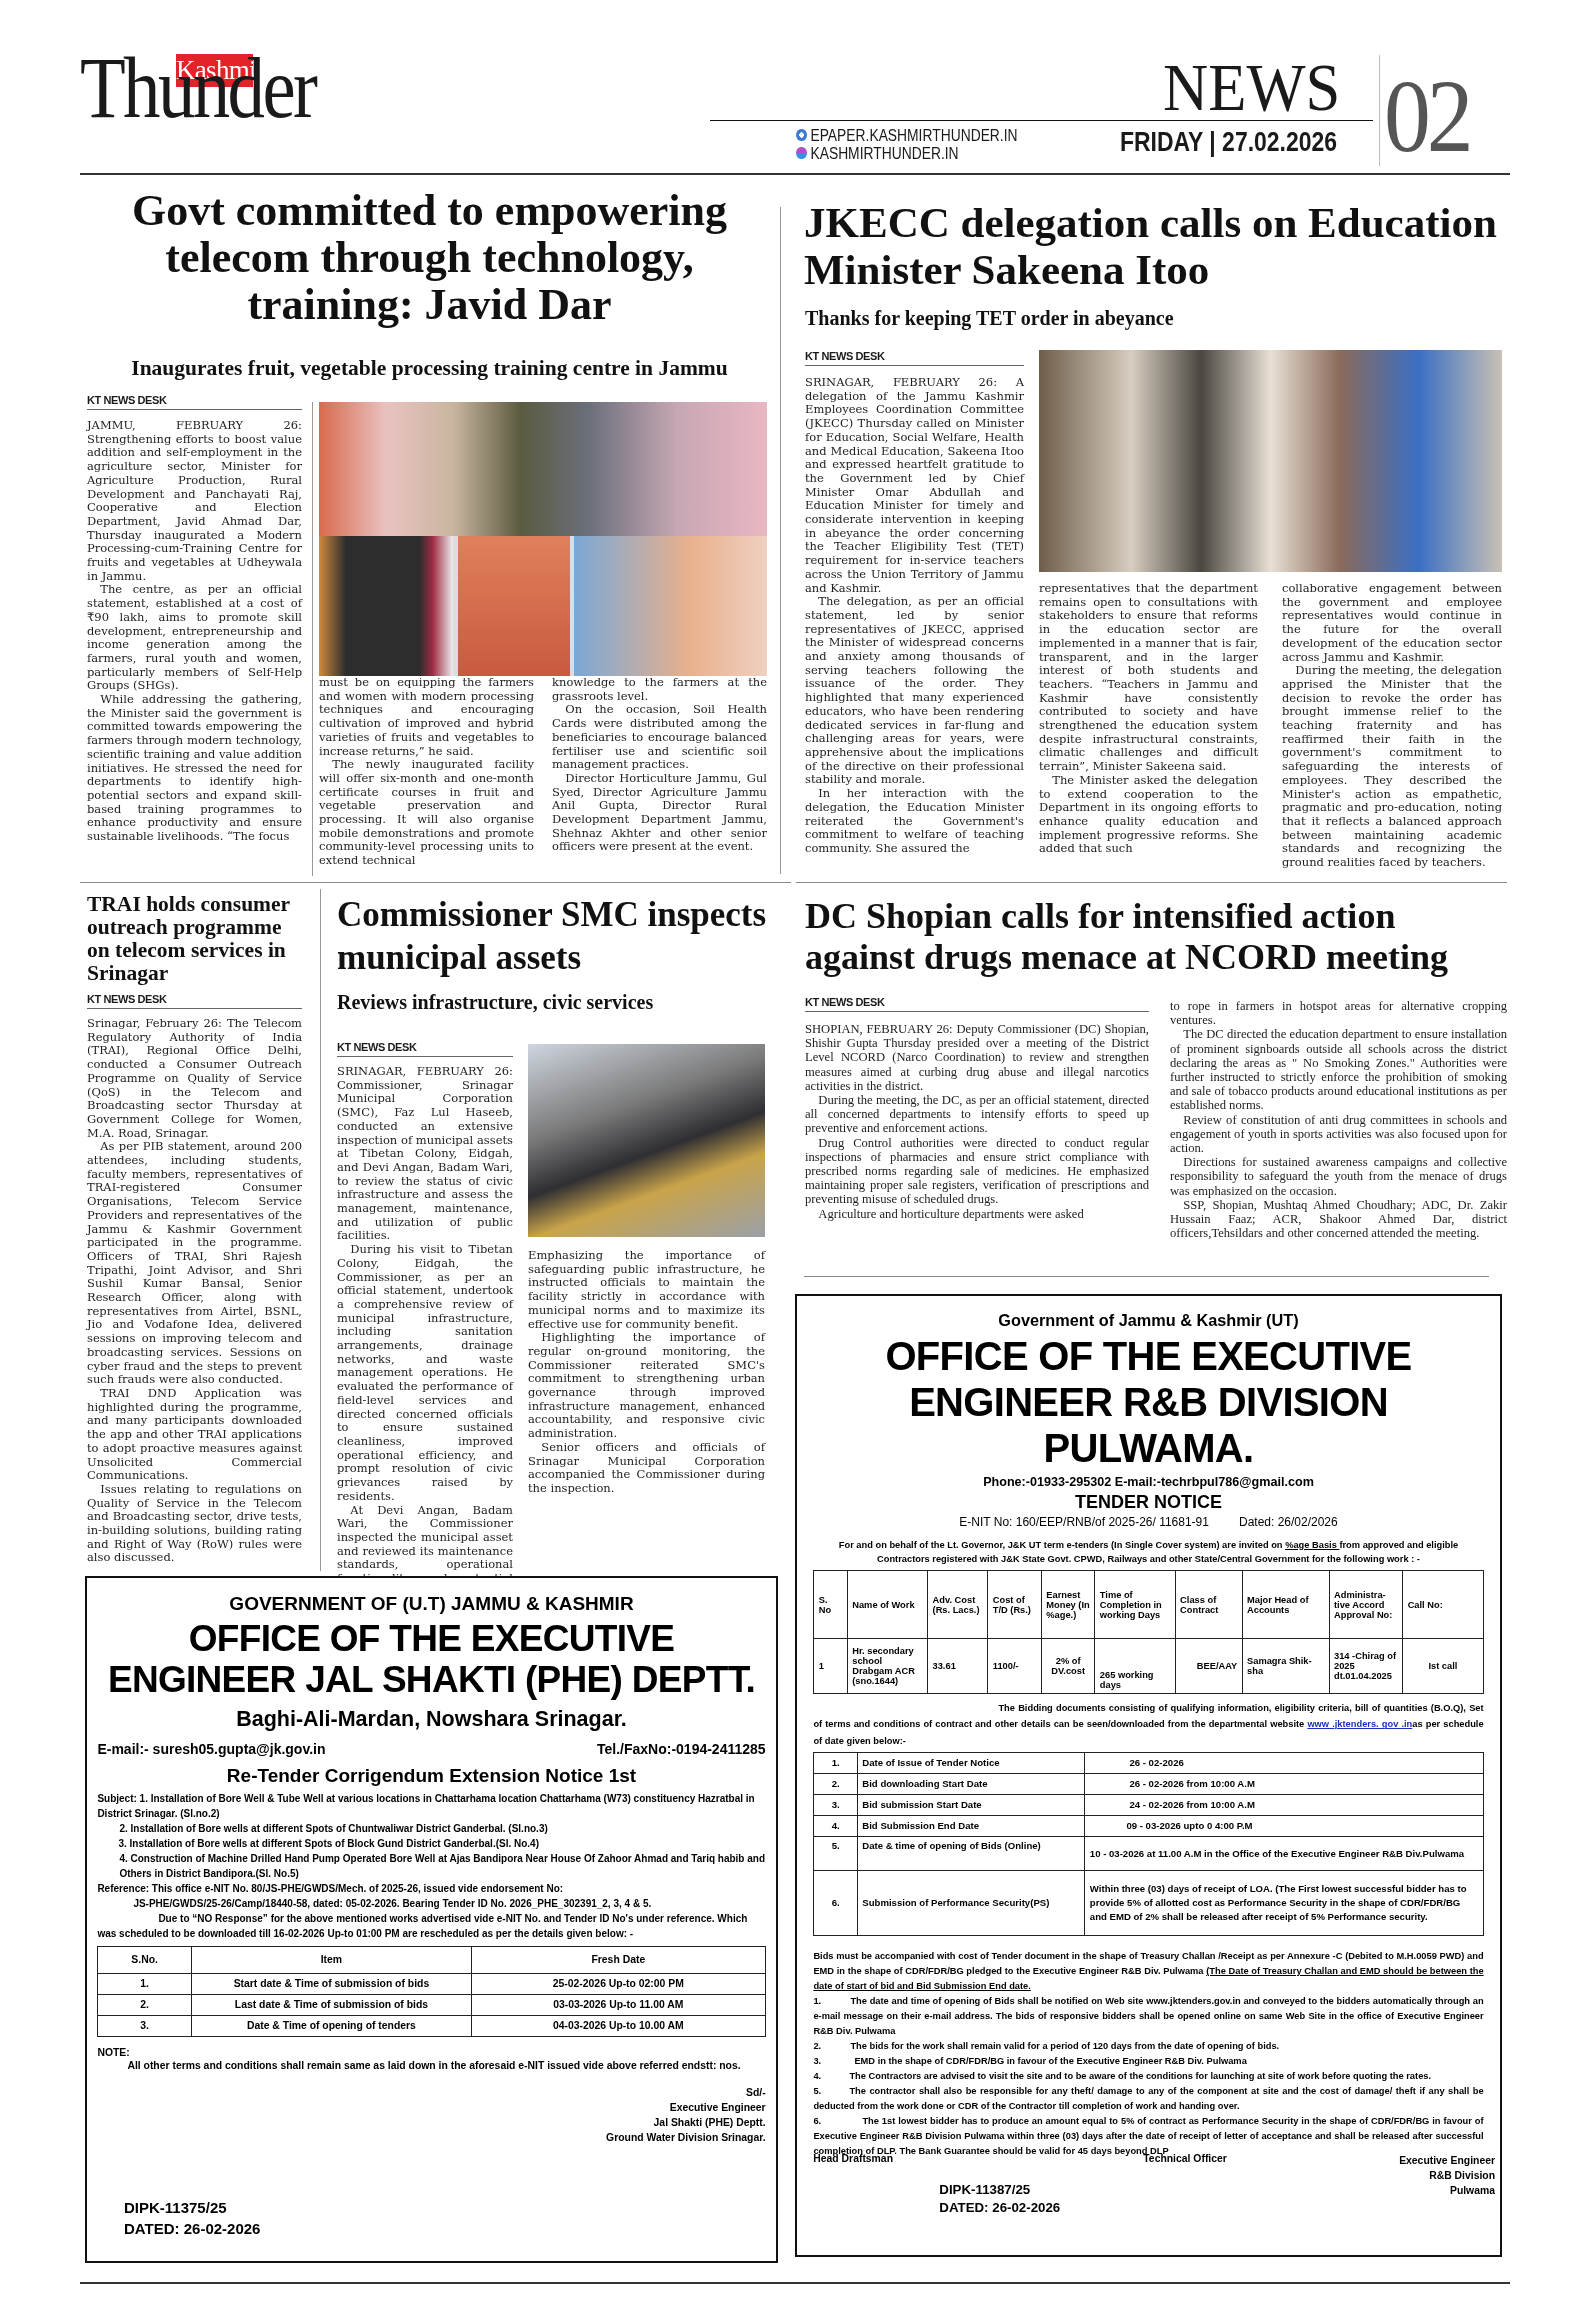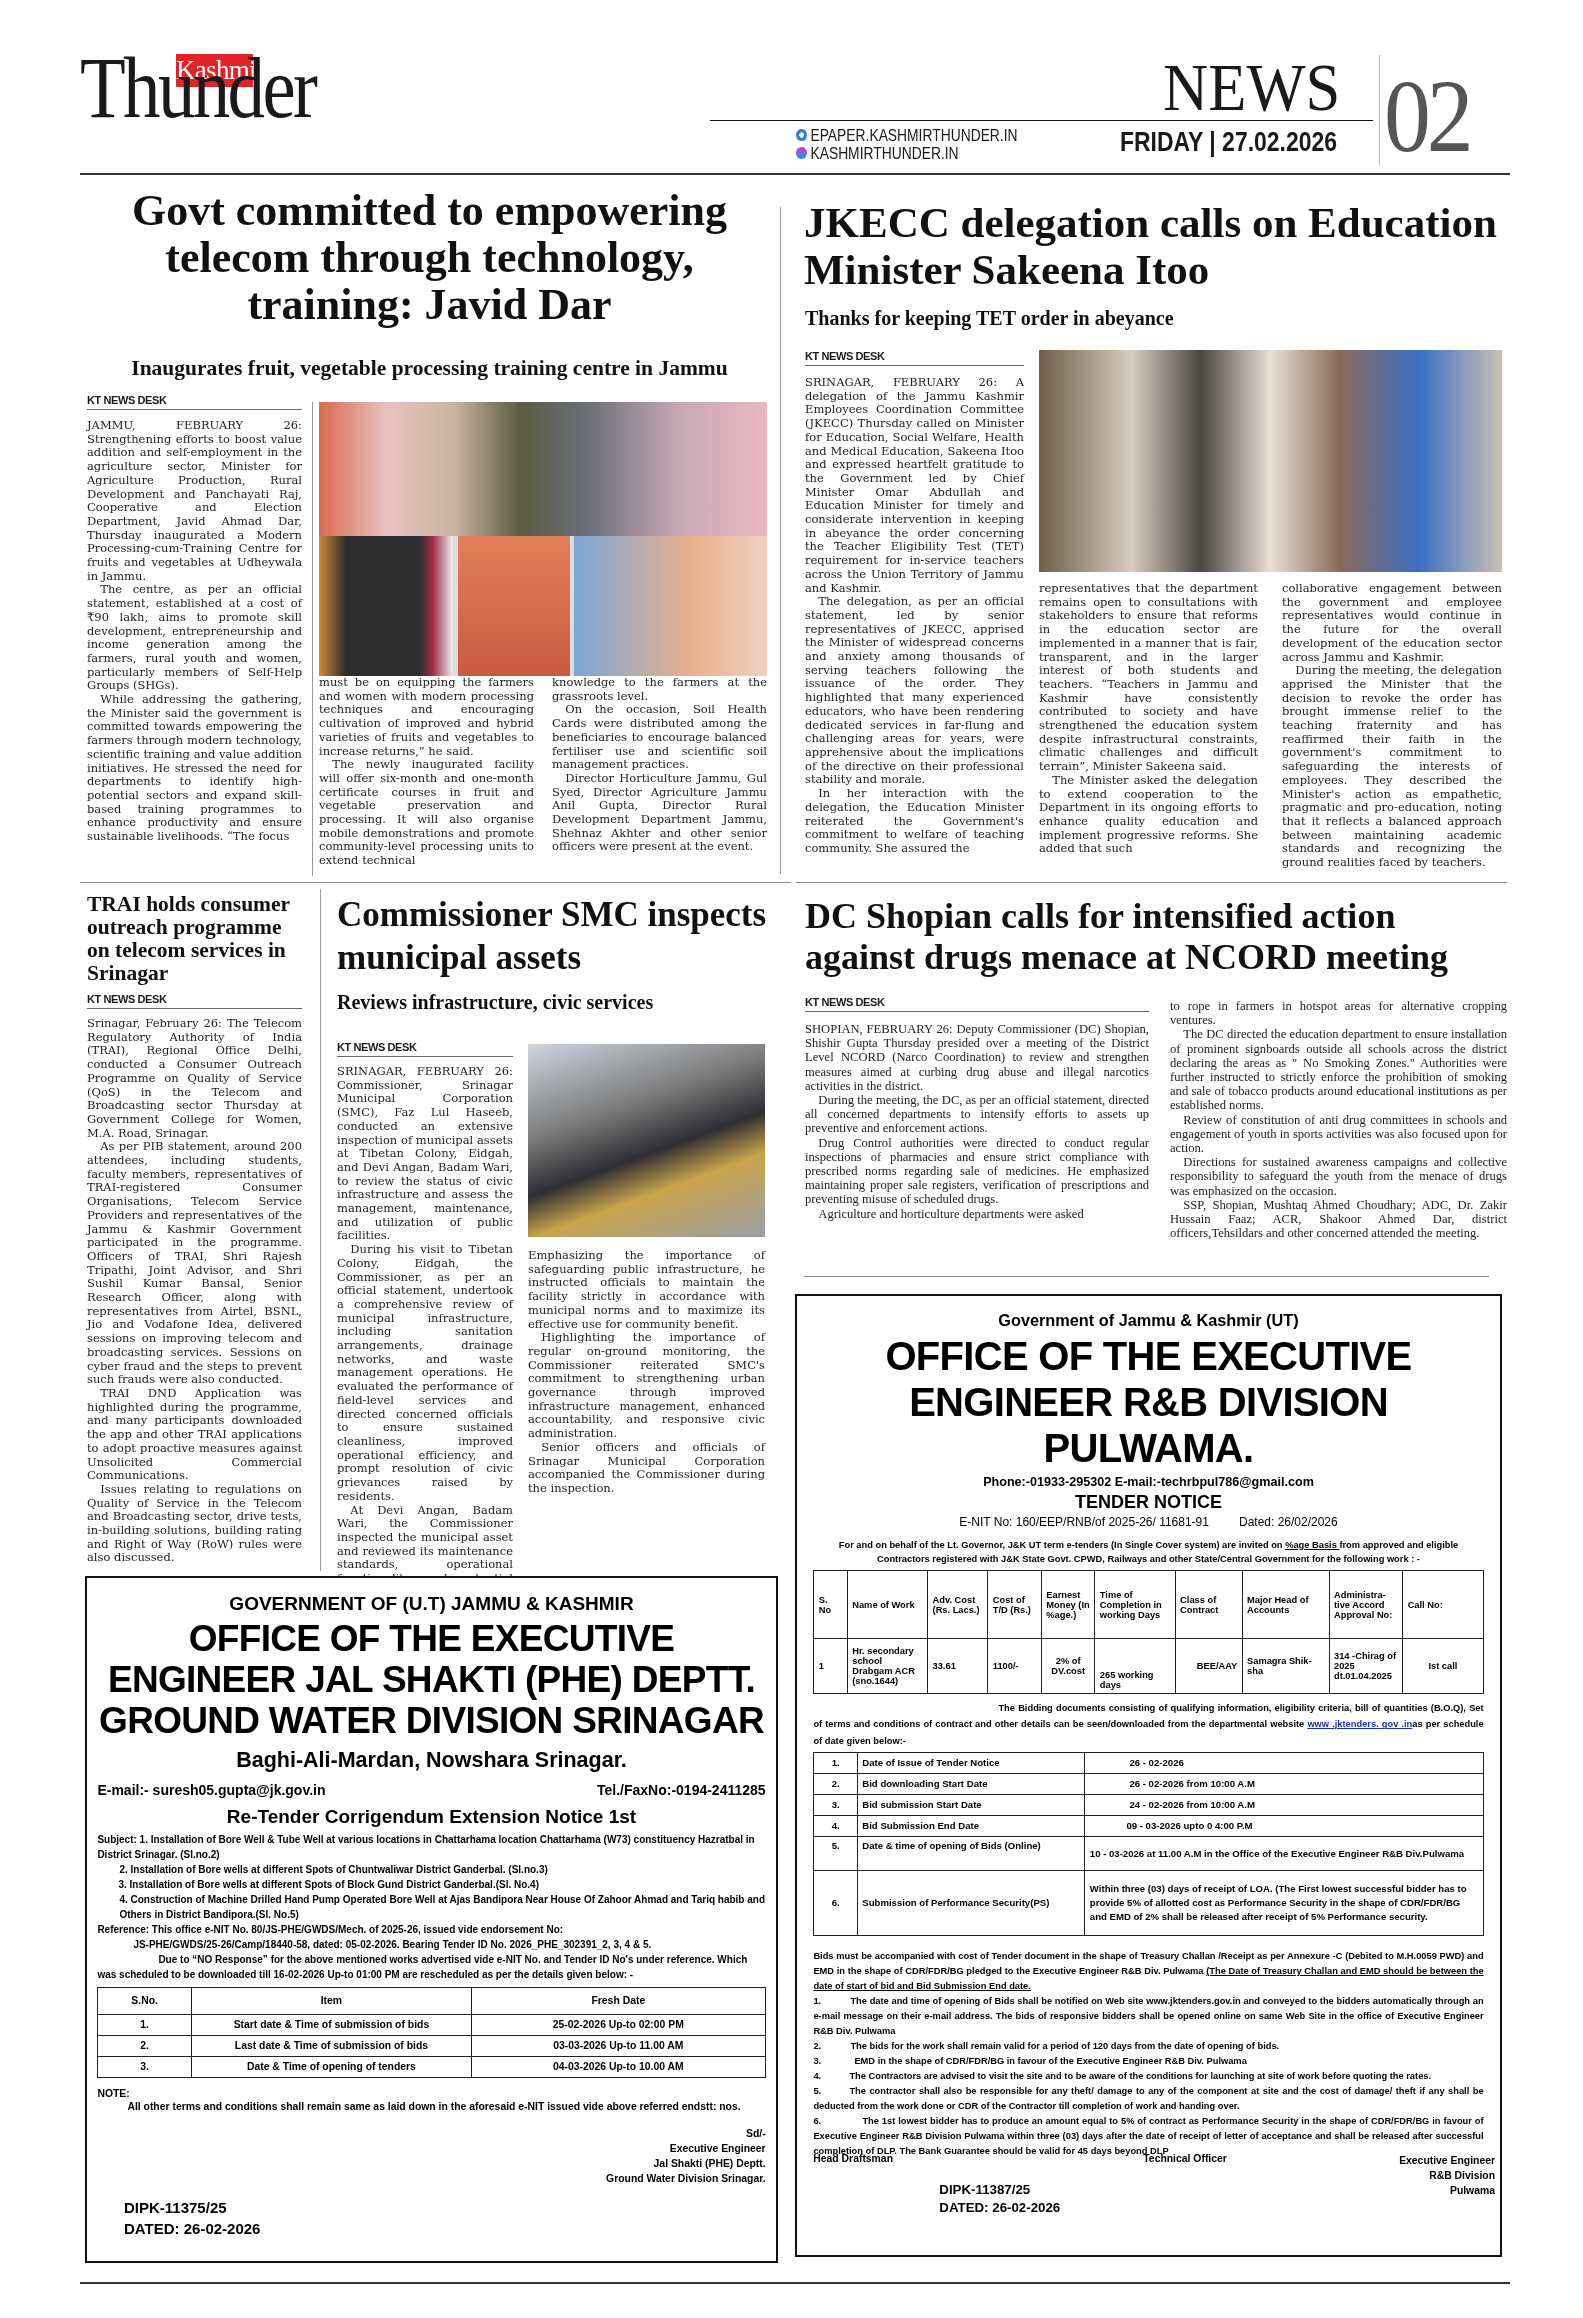--- a/index.html
+++ b/index.html
@@ -127,39 +127,38 @@
 <div class="abs body" style="left:528px;top:1249px;width:237px">
   <p>Emphasizing the importance of safeguarding public infrastructure, he instructed officials to maintain the facility strictly in accordance with municipal norms and to maximize its effective use for community benefit.</p>
     <p>Highlighting the importance of regular on-ground monitoring, the Commissioner reiterated SMC's commitment to strengthening urban governance through improved infrastructure management, enhanced accountability, and responsive civic administration.</p>
     <p>Senior officers and officials of Srinagar Municipal Corporation accompanied the Commissioner during the inspection.</p>
 </div>
 
 <div class="abs hl" style="left:805px;top:896px;width:704px;font-size:36px;line-height:41px">DC Shopian calls for intensified action against drugs menace at NCORD meeting</div>
 <div class="abs desk" style="left:805px;top:996px;width:344px">KT NEWS DESK</div>
 <div class="abs body cnd" style="left:805px;top:1022px;width:344px">
   <p>SHOPIAN, FEBRUARY 26: Deputy Commissioner (DC) Shopian, Shishir Gupta Thursday presided over a meeting of the District Level NCORD (Narco Coordination) to review and strengthen measures aimed at curbing drug abuse and illegal narcotics activities in the district.</p>
-    <p>During the meeting, the DC, as per an official statement, directed all concerned departments to intensify efforts to assets up preventive and enforcement actions.</p>
+    <p>During the meeting, the DC, as per an official statement, directed all concerned departments to intensify efforts to speed up preventive and enforcement actions.</p>
     <p>Drug Control authorities were directed to conduct regular inspections of pharmacies and ensure strict compliance with prescribed norms regarding sale of medicines. He emphasized maintaining proper sale registers, verification of prescriptions and preventing misuse of scheduled drugs.</p>
     <p>Agriculture and horticulture departments were asked</p>
 </div>
 <div class="abs body cnd" style="left:1170px;top:999px;width:337px">
   <p>to rope in farmers in hotspot areas for alternative cropping ventures.</p>
     <p>The DC directed the education department to ensure installation of prominent signboards outside all schools across the district declaring the areas as " No Smoking Zones." Authorities were further instructed to strictly enforce the prohibition of smoking and sale of tobacco products around educational institutions as per established norms.</p>
     <p>Review of constitution of anti drug committees in schools and engagement of youth in sports activities was also focused upon for action.</p>
     <p>Directions for sustained awareness campaigns and collective responsibility to safeguard the youth from the menace of drugs was emphasized on the occasion.</p>
     <p>SSP, Shopian, Mushtaq Ahmed Choudhary; ADC, Dr. Zakir Hussain Faaz; ACR, Shakoor Ahmed Dar, district officers,Tehsildars and other concerned attended the meeting.</p>
 </div>
 <div class="abs hrule" style="left:804px;top:1276px;width:685px"></div>
 
 <div class="abs ad" style="left:85px;top:1576px;width:693px;height:687px;padding:15px 10.4px">
   <div class="c cond" style="font-size:19px;font-weight:bold">GOVERNMENT OF (U.T) JAMMU &amp; KASHMIR</div>
   <div class="c cond" style="font-size:37px;font-weight:900;line-height:41px;margin-top:3px;letter-spacing:-0.7px">
     <div>OFFICE OF THE EXECUTIVE</div>
       <div>ENGINEER JAL SHAKTI (PHE) DEPTT.</div>
-      <div>GROUND WATER DIVISION SRINAGAR</div>
   </div>
   <div class="c cond" style="font-size:21.5px;font-weight:bold;margin-top:7.4px">Baghi-Ali-Mardan, Nowshara Srinagar.</div>
   <div style="display:flex;justify-content:space-between;font-size:14px;font-weight:bold;margin-top:9px">
     <span>E-mail:- suresh05.gupta@jk.gov.in</span>
     <span>Tel./FaxNo:-0194-2411285</span>
   </div>
   <div class="c cond" style="font-size:19px;font-weight:bold;margin-top:7.4px">Re-Tender Corrigendum Extension Notice 1st</div>
   <div style="font-size:10px;font-weight:bold;line-height:15px;margin-top:4.4px">
     <div>Subject: 1. Installation of Bore Well &amp; Tube Well at various locations in Chattarhama location Chattarhama (W73) constituency Hazratbal in District Srinagar. (Sl.no.2)</div>
     <div style="padding-left:22px">2. Installation of Bore wells at different Spots of Chuntwaliwar District Ganderbal. (Sl.no.3)</div>

